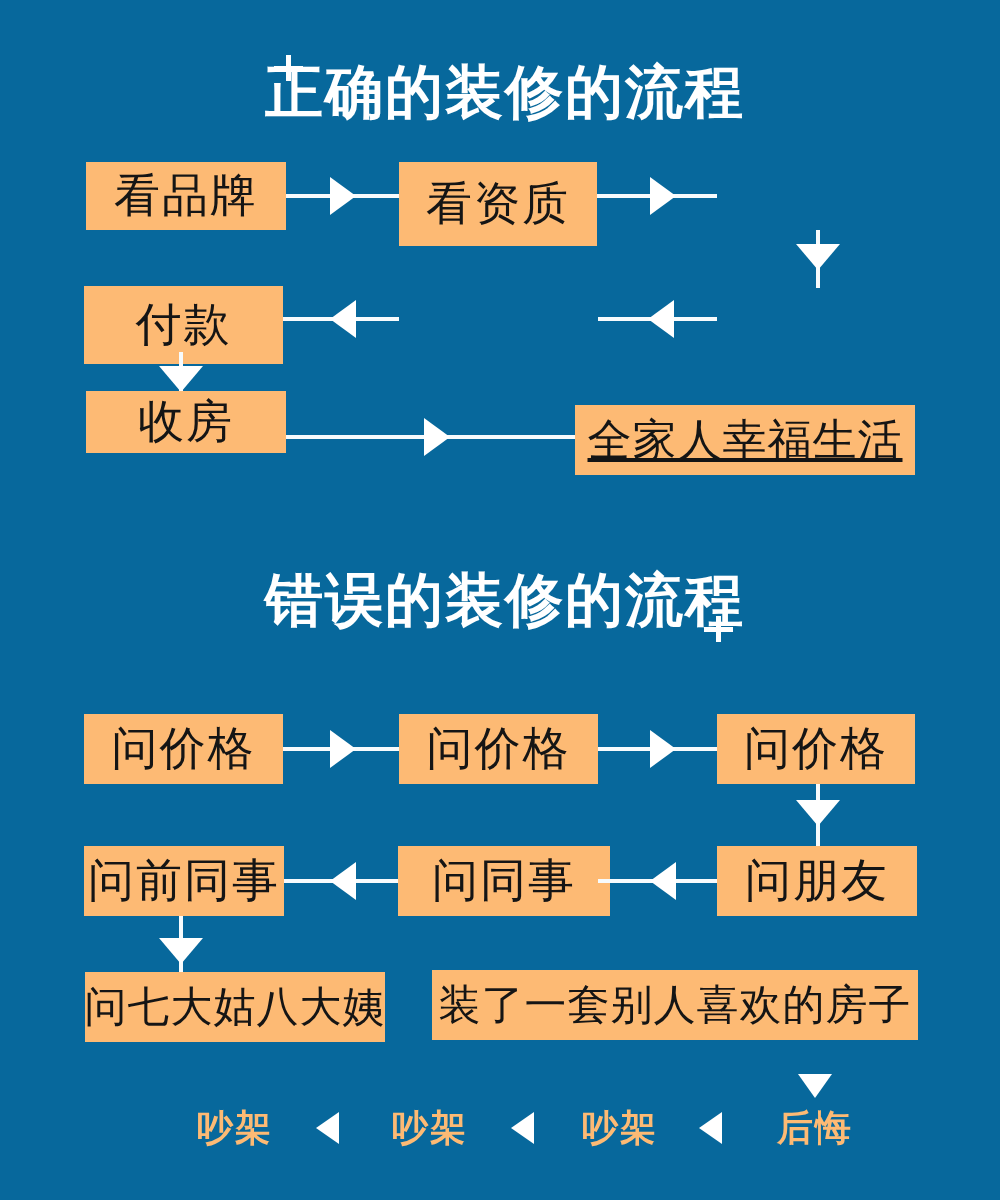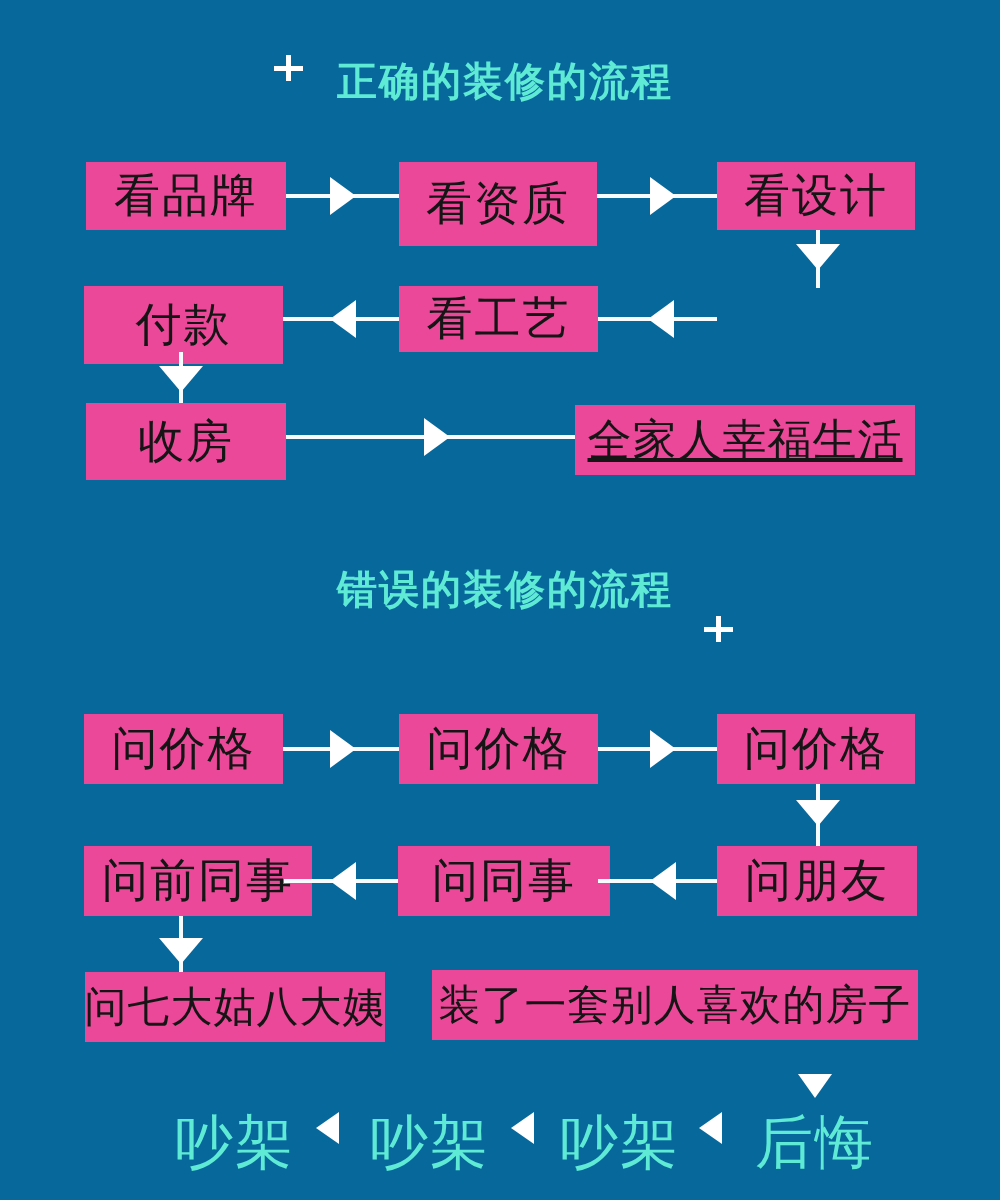--- a/index.html
+++ b/index.html
@@ -6,30 +6,30 @@
   .canvas {
     position: relative;
     width: 1000px;
     height: 1200px;
     background: #07689c;
     overflow: hidden;
     font-family: "Liberation Sans", "DejaVu Sans", sans-serif;
   }
   .title {
     position: absolute;
-    color: #5eead4;
-    font-size: 40px;
+    color: #ffffff;
+    font-size: 58px;
     font-weight: bold;
     text-align: center;
     letter-spacing: 2px;
     white-space: nowrap;
   }
   .box {
     position: absolute;
-    background: #ec4899;
+    background: #fdba74;
     color: #151515;
     font-size: 46px;
     display: flex;
     align-items: center;
     justify-content: center;
     letter-spacing: 2px;
     white-space: nowrap;
   }
   .box.small { font-size: 42px; letter-spacing: 1px; }
   .box.mid   { font-size: 44px; letter-spacing: 1px; text-decoration: underline; }
@@ -56,75 +56,73 @@
     border-top: 16px solid transparent;
     border-bottom: 16px solid transparent;
   }
   .tri-down-sm {
     border-top: 24px solid #ffffff;
     border-left: 17px solid transparent;
     border-right: 17px solid transparent;
   }
   .white-label {
     position: absolute;
-    color: #5eead4;
-    font-size: 58px;
-    font-weight: normal;
+    color: #fdba74;
+    font-size: 36px;
+    font-weight: bold;
     text-align: center;
     letter-spacing: 2px;
     white-space: nowrap;
   }
   .ch-bar { position: absolute; background: #ffffff; }
 </style>
 </head>
 <body>
 
 <div class="canvas">
 
   <div>
     <span class="ch-bar" style="left:274px;top:66px;width:29px;height:5px"></span>
     <span class="ch-bar" style="left:286px;top:55px;width:5px;height:26px"></span>
   </div>
 
   <div class="title" style="left:150px;top:54px;width:710px">正确的装修的流程</div>
 
   <div class="box" style="left:86px;top:162px;width:200px;height:68px">看品牌</div>
   <div class="box" style="left:399px;top:162px;width:198px;height:84px">看资质</div>
-  <div class="box" style="left:717px;top:162px;width:198px;height:68px">看设计</div>
 
   <div>
     <span class="hline" style="left:286px;top:194px;width:113px"></span>
     <span class="tri tri-right" style="left:330px;top:177px"></span>
   </div>
   <div>
     <span class="hline" style="left:597px;top:194px;width:120px"></span>
     <span class="tri tri-right" style="left:650px;top:177px"></span>
   </div>
   <div>
     <span class="vline" style="left:816px;top:230px;height:58px"></span>
     <span class="tri tri-down" style="left:796px;top:244px"></span>
   </div>
 
   <div class="box" style="left:84px;top:286px;width:199px;height:78px">付款</div>
-  <div class="box" style="left:399px;top:286px;width:199px;height:66px">看工艺</div>
 
   <div>
     <span class="hline" style="left:283px;top:317px;width:116px"></span>
     <span class="tri tri-left" style="left:330px;top:300px"></span>
   </div>
   <div>
     <span class="hline" style="left:598px;top:317px;width:119px"></span>
     <span class="tri tri-left" style="left:648px;top:300px"></span>
   </div>
   <div>
     <span class="vline" style="left:179px;top:352px;height:51px"></span>
     <span class="tri tri-down" style="left:159px;top:366px"></span>
   </div>
 
-  <div class="box" style="left:86px;top:403px;width:200px;height:77px">收房</div>
+  <div class="box" style="left:86px;top:391px;width:200px;height:62px">收房</div>
   <div class="box mid" style="left:575px;top:405px;width:340px;height:70px">全家人幸福生活</div>
 
   <div>
     <span class="hline" style="left:286px;top:435px;width:289px"></span>
     <span class="tri tri-right" style="left:424px;top:418px"></span>
   </div>
 
   <div class="title" style="left:150px;top:562px;width:710px">错误的装修的流程</div>
 
   <div>
@@ -142,21 +140,21 @@
   </div>
   <div>
     <span class="hline" style="left:598px;top:747px;width:119px"></span>
     <span class="tri tri-right" style="left:650px;top:730px"></span>
   </div>
   <div>
     <span class="vline" style="left:816px;top:784px;height:62px"></span>
     <span class="tri tri-down" style="left:796px;top:800px"></span>
   </div>
 
-  <div class="box" style="left:84px;top:846px;width:228px;height:70px">问前同事</div>
+  <div class="box" style="left:84px;top:846px;width:200px;height:70px">问前同事</div>
   <div class="box" style="left:398px;top:846px;width:212px;height:70px">问同事</div>
   <div class="box" style="left:717px;top:846px;width:200px;height:70px">问朋友</div>
 
   <div>
     <span class="hline" style="left:284px;top:879px;width:114px"></span>
     <span class="tri tri-left" style="left:330px;top:862px"></span>
   </div>
   <div>
     <span class="hline" style="left:598px;top:879px;width:119px"></span>
     <span class="tri tri-left" style="left:650px;top:862px"></span>

